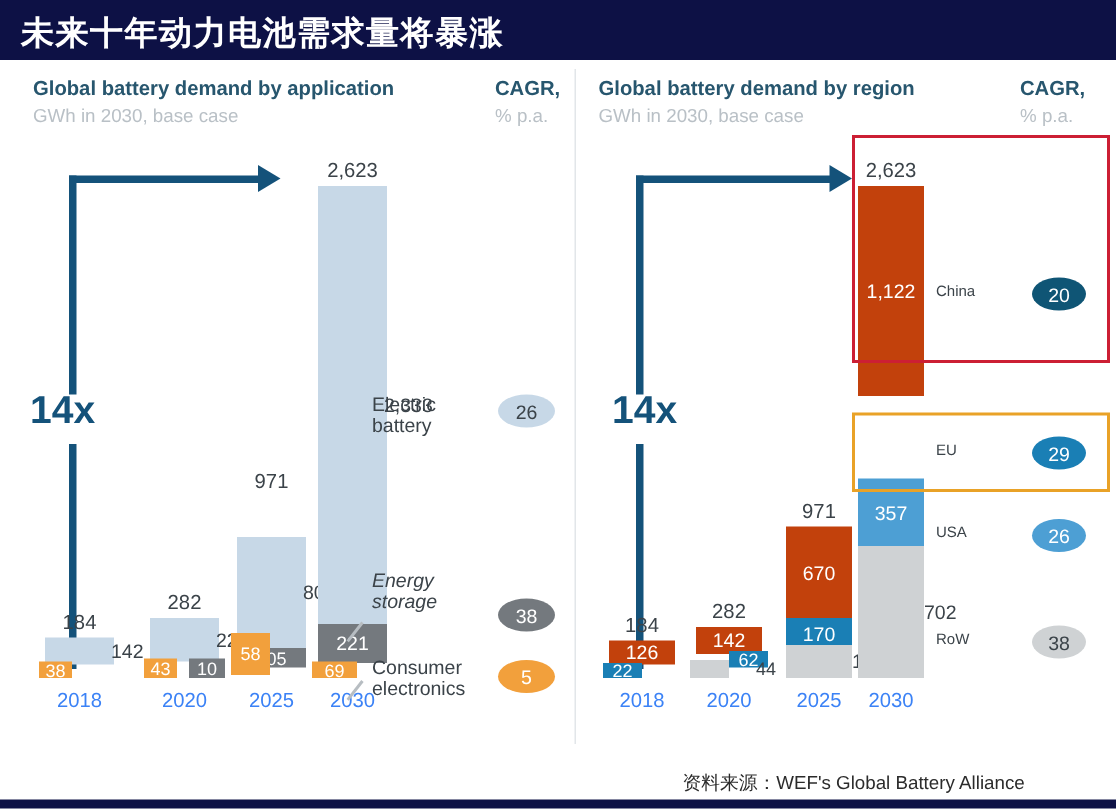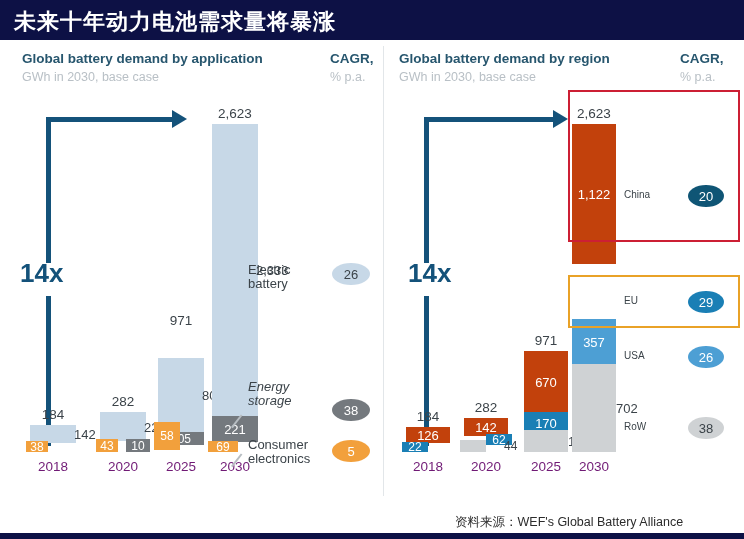--- a/index.html
+++ b/index.html
@@ -61,21 +61,21 @@
 
   .t-dark{color:#3b4349;padding-left:44px;}
   .t-white{color:#ffffff;}
 
   .bar-total{
     position:absolute;width:100%;left:0;text-align:center;
     font-size:13.5px;color:#3b4349;white-space:nowrap;
   }
   .bar-xlabel{
     position:absolute;width:100%;left:0;text-align:center;
-    font-size:13.5px;color:#701a75;white-space:nowrap;
+    font-size:13.5px;color:#3b82f6;white-space:nowrap;
   }
 
   
   .arrow-wrap{position:absolute;}
   .arrow-v{position:absolute;background:#14527a;}
   .arrow-h{position:absolute;background:#14527a;}
   .arrow-head{
     position:absolute;width:0;height:0;
     border-top:9px solid transparent;
     border-bottom:9px solid transparent;

